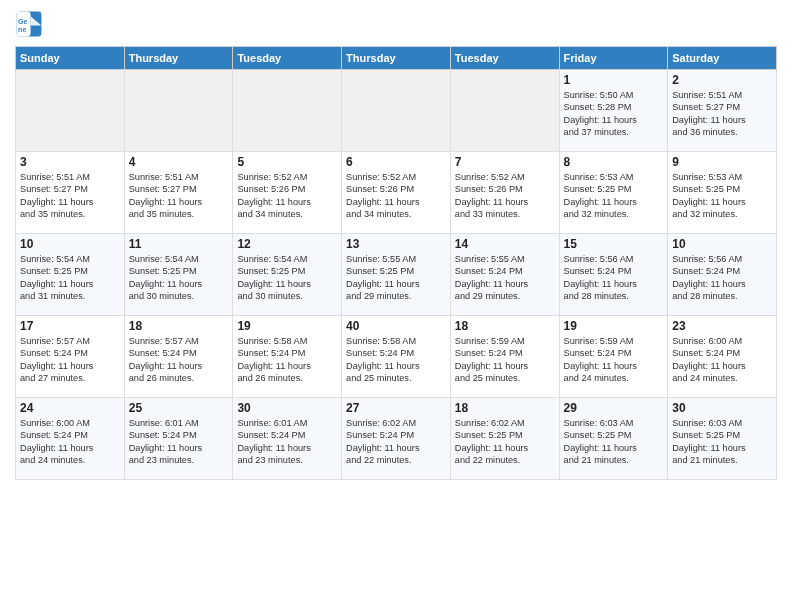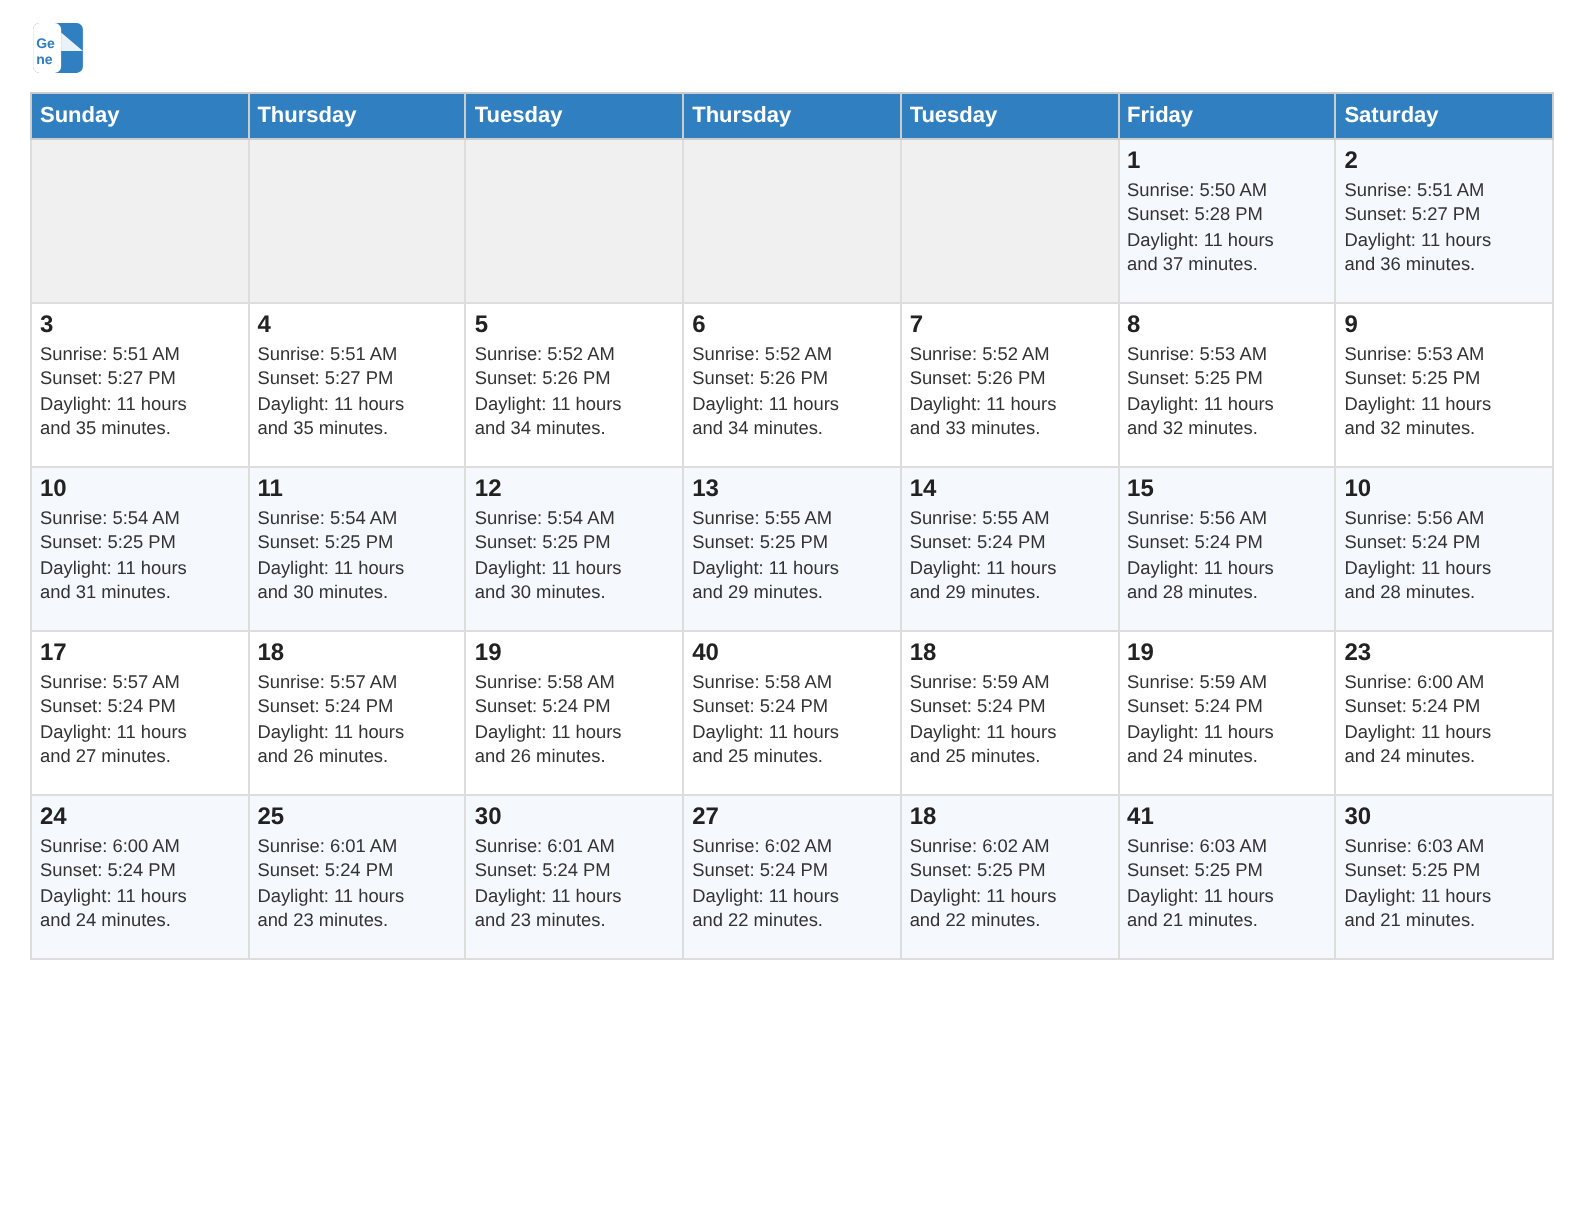--- a/index.html
+++ b/index.html
@@ -252,21 +252,21 @@
           </td>
           <td>
             <span class="day-number">27</span>
             <div class="day-info">Sunrise: 6:02 AM<br>Sunset: 5:24 PM<br>Daylight: 11 hours<br>and 22 minutes.</div>
           </td>
           <td>
             <span class="day-number">18</span>
             <div class="day-info">Sunrise: 6:02 AM<br>Sunset: 5:25 PM<br>Daylight: 11 hours<br>and 22 minutes.</div>
           </td>
           <td>
-            <span class="day-number">41</span>
+            <span class="day-number">29</span>
             <div class="day-info">Sunrise: 6:03 AM<br>Sunset: 5:25 PM<br>Daylight: 11 hours<br>and 21 minutes.</div>
           </td>
           <td>
             <span class="day-number">30</span>
             <div class="day-info">Sunrise: 6:03 AM<br>Sunset: 5:25 PM<br>Daylight: 11 hours<br>and 21 minutes.</div>
           </td>
         </tr>
       </tbody>
   </table>
 </div>

